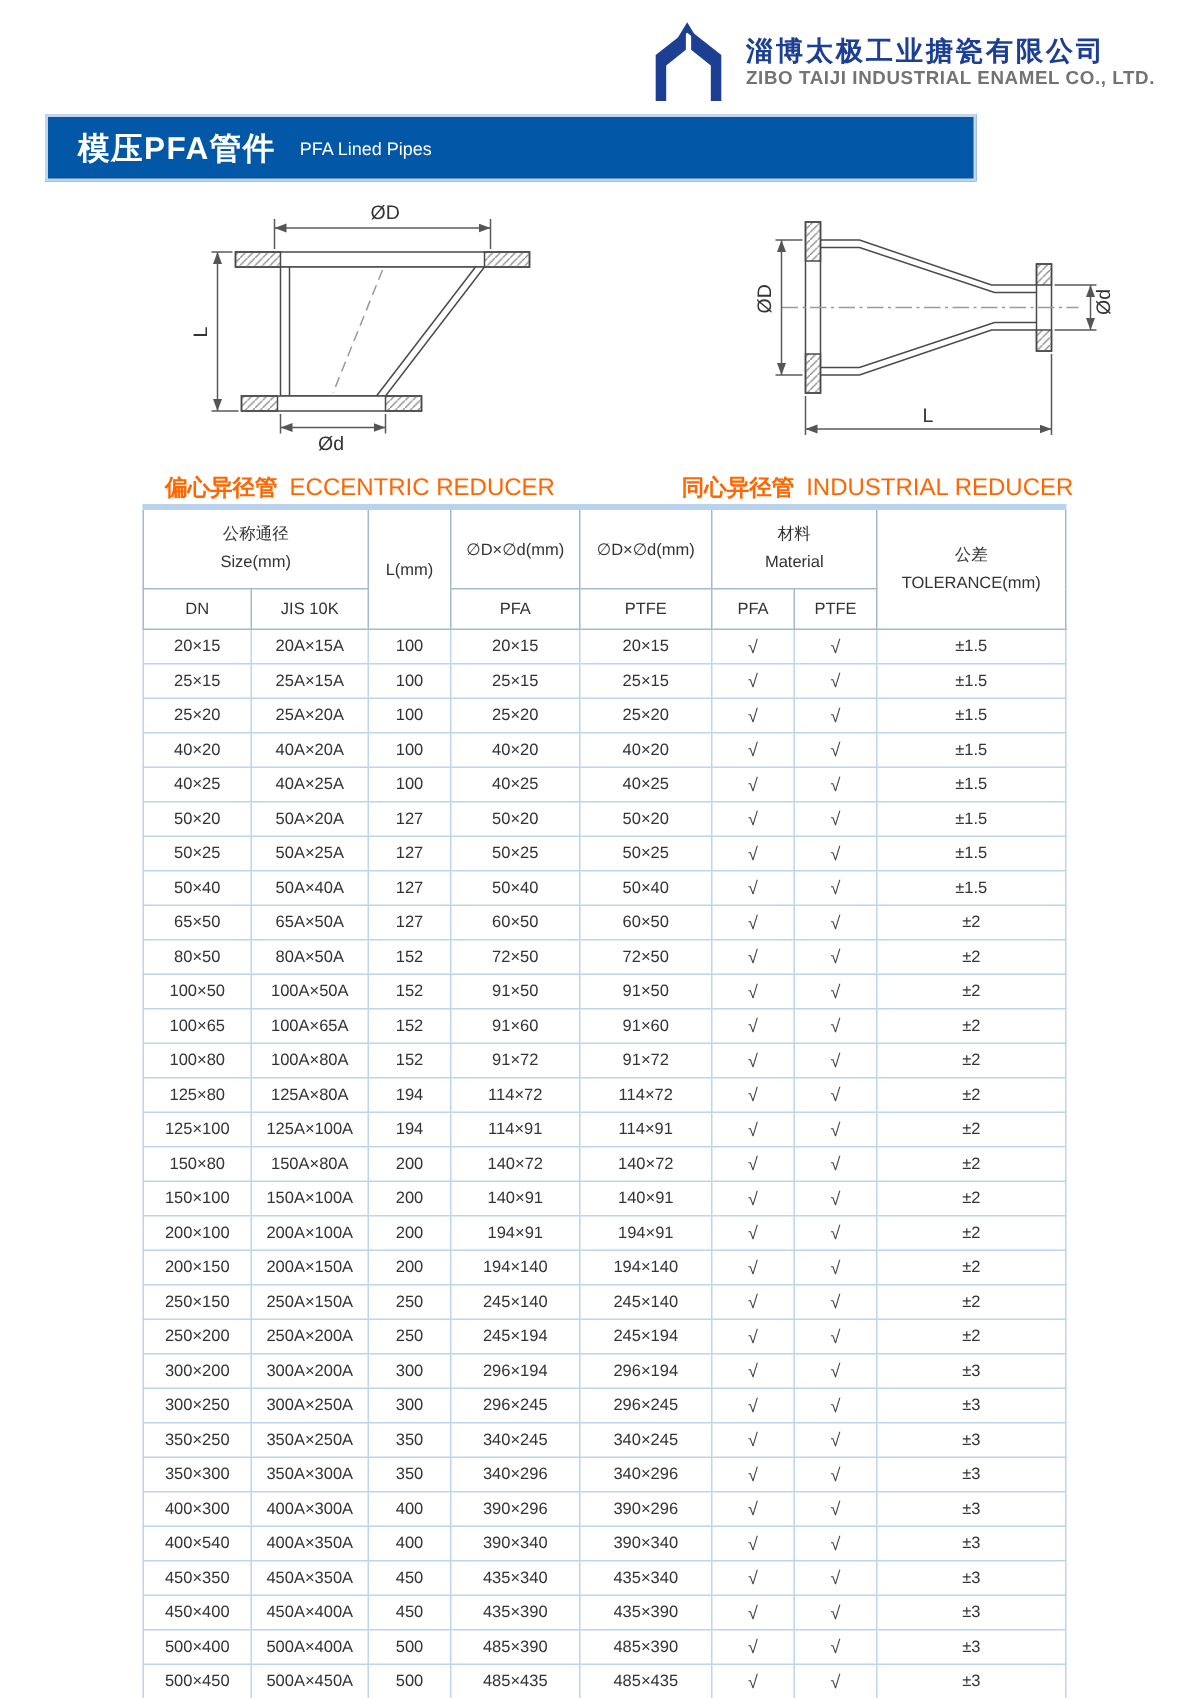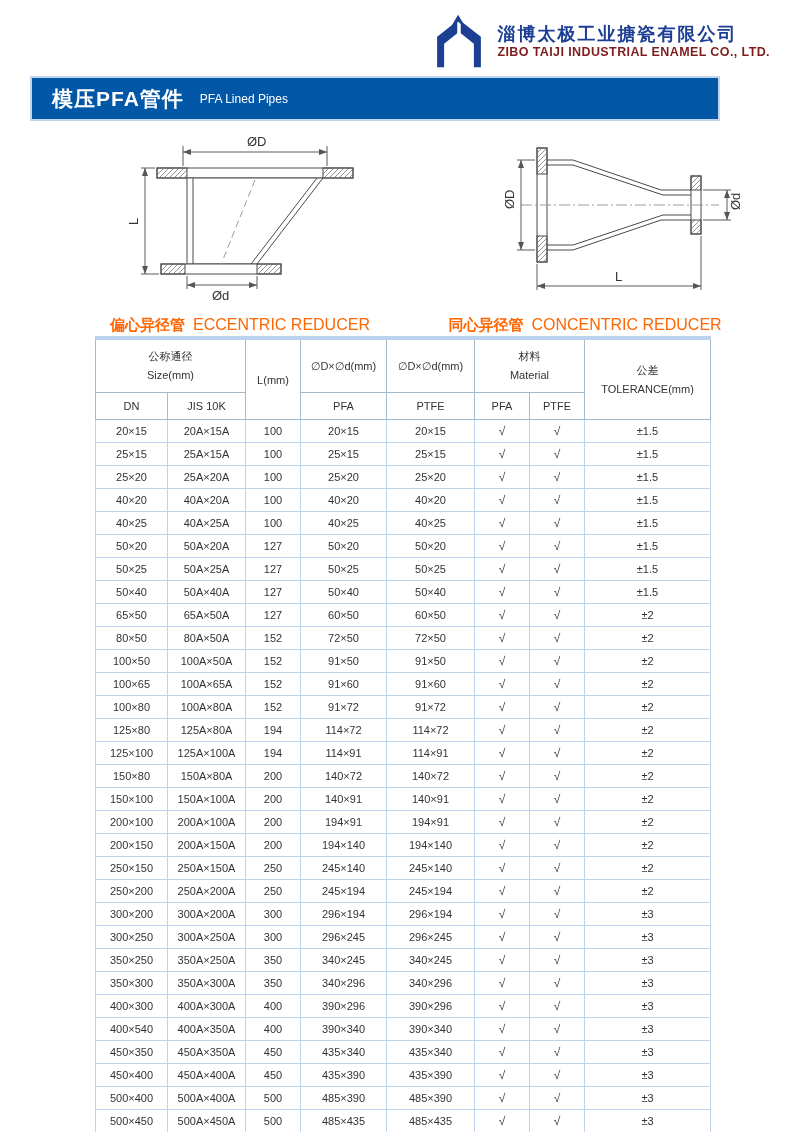--- a/index.html
+++ b/index.html
@@ -4,24 +4,24 @@
 <style>
   html,body{margin:0;padding:0;}
   body{
     width:800px;height:1132px;background:#ffffff;position:relative;
     font-family:"Liberation Sans","DejaVu Sans",sans-serif;overflow:hidden;
   }
   
   .logo-block{position:absolute;top:13px;right:30px;display:flex;align-items:center;gap:10px;}
   .logo-icon{width:56px;height:56px;flex:0 0 auto;}
   .company-cn{color:#1c3f94;font-size:18px;font-weight:bold;letter-spacing:2px;line-height:1.25;}
-  .company-en{color:#7f1d1d;font-size:12.5px;font-weight:bold;letter-spacing:.4px;}
+  .company-en{color:#737373;font-size:12.5px;font-weight:bold;letter-spacing:.4px;}
   
   .banner{
-    position:absolute;left:30px;top:76px;width:690px;height:45px;box-sizing:border-box;
+    position:absolute;left:30px;top:76px;width:621px;height:45px;box-sizing:border-box;
     background:#0257a7;border:2px solid #c3d5ea;display:flex;align-items:center;
     padding-left:20px;gap:16px;color:#fff;
   }
   .banner-cn{font-size:21px;font-weight:bold;letter-spacing:1px;}
   .banner-en{font-size:12px;}
   
   .fig{position:absolute;}
   .fig svg{display:block;}
   .dwg{stroke:#4a4a4a;stroke-width:1;fill:none;}
   .dwg-fill{stroke:#4a4a4a;stroke-width:1;fill:#fff;}
@@ -151,21 +151,21 @@
     <line class="dim" x1="226" y1="106" x2="226" y2="160"></line>
     <line class="dim" x1="62" y1="156" x2="226" y2="156" marker-start="url(#arrB)" marker-end="url(#arrB)"></line>
     <text class="dimtext" x="140" y="151">L</text>
   </svg>
 </div>
 
 <div class="caption" style="left:80px;">
   <span class="cap-cn">偏心异径管</span><span class="cap-en">ECCENTRIC REDUCER</span>
 </div>
 <div class="caption" style="left:425px;">
-  <span class="cap-cn">同心异径管</span><span class="cap-en">CONCENTRIC REDUCER</span>
+  <span class="cap-cn">同心异径管</span><span class="cap-en">INDUSTRIAL REDUCER</span>
 </div>
 
 <table class="spec">
   <colgroup>
     <col style="width:72px">
       <col style="width:78px">
       <col style="width:55px">
     <col style="width:86px">
       <col style="width:88px">
       <col style="width:55px">

